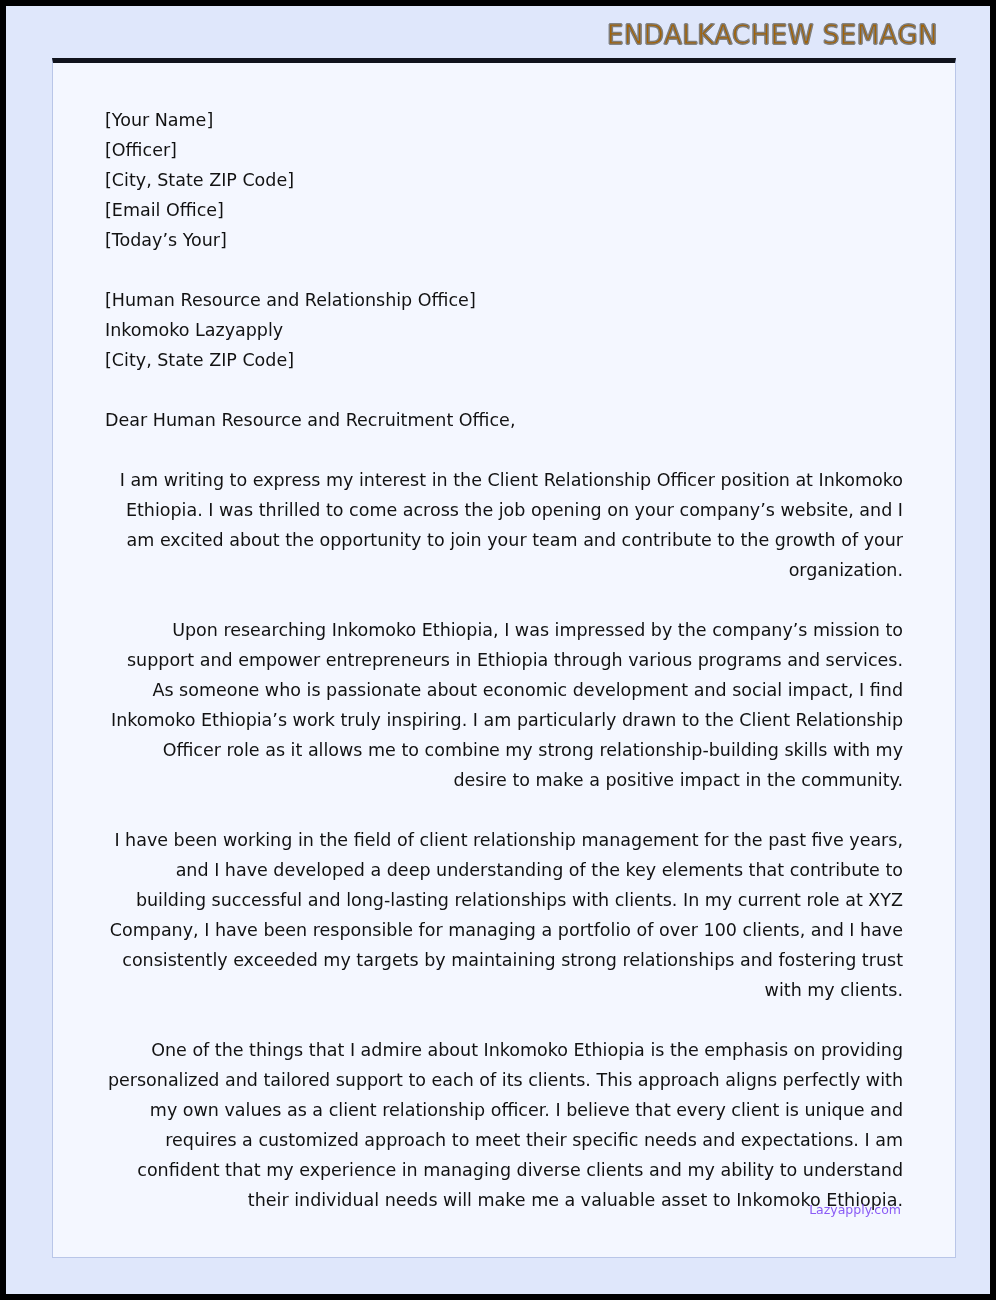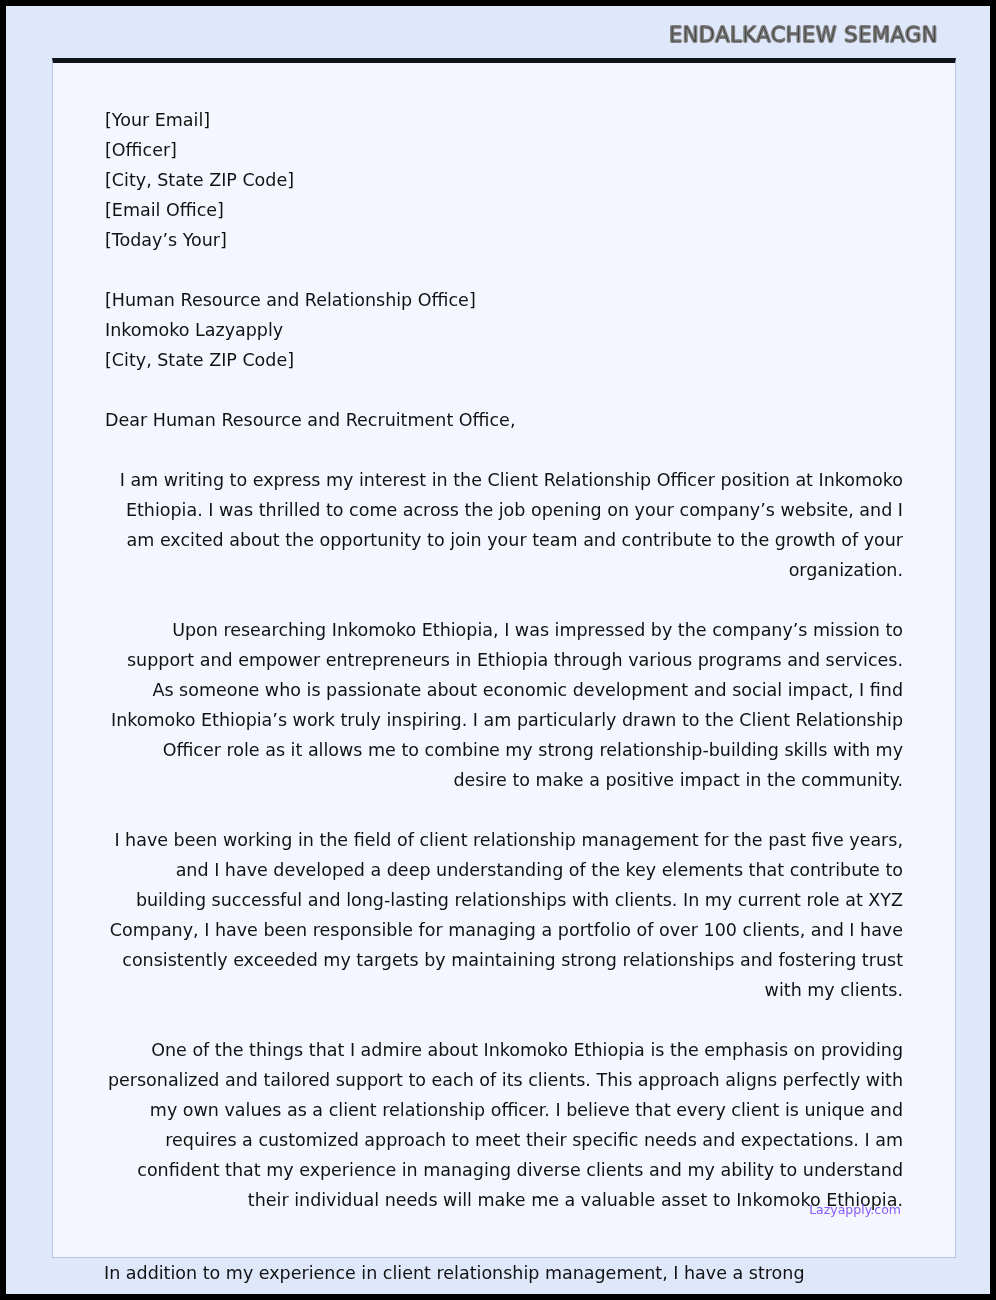--- a/index.html
+++ b/index.html
@@ -32,24 +32,24 @@
     height: 46px;
     background: #dfe7fb;
     display: flex;
     align-items: center;
     justify-content: flex-end;
     box-sizing: border-box;
     padding-right: 46px;
   }
   .header-name {
     font-family: "DejaVu Sans", sans-serif;
-    font-size: 21px;
+    font-size: 26px;
     letter-spacing: 0.5px;
     font-weight: 400;
-    color: #404040;
+    color: #a16207;
     -webkit-text-stroke: 1px #7d7d7d;
     text-shadow:
        1px 0 0 #8a8a8a,
       -1px 0 0 #8a8a8a,
        0 1px 0 #8a8a8a,
        0 -1px 0 #8a8a8a;
     white-space: nowrap;
   }
   .doc-frame {
     position: absolute;
@@ -111,21 +111,21 @@
 <div id="page">
 
   <div class="header-band">
     <div class="header-name">ENDALKACHEW SEMAGN</div>
   </div>
 
   <div class="doc-frame">
     <div class="doc-body">
 
       <div class="line-block">
-        <div class="line">[Your Email]</div>
+        <div class="line">[Your Name]</div>
         <div class="line">[Officer]</div>
         <div class="line">[City, State ZIP Code]</div>
         <div class="line">[Email Office]</div>
         <div class="line">[Today’s Your]</div>
       </div>
 
       <div class="gap"></div>
 
       <div class="line-block">
         <div class="line">[Human Resource and Relationship Office]</div>
@@ -141,15 +141,14 @@
 
       <p class="para">I am writing to express my interest in the Client Relationship Officer position at Inkomoko Ethiopia. I was thrilled to come across the job opening on your company’s website, and I am excited about the opportunity to join your team and contribute to the growth of your organization.</p>
       <p class="para">Upon researching Inkomoko Ethiopia, I was impressed by the company’s mission to support and empower entrepreneurs in Ethiopia through various programs and services. As someone who is passionate about economic development and social impact, I find Inkomoko Ethiopia’s work truly inspiring. I am particularly drawn to the Client Relationship Officer role as it allows me to combine my strong relationship-building skills with my desire to make a positive impact in the community.</p>
       <p class="para">I have been working in the field of client relationship management for the past five years, and I have developed a deep understanding of the key elements that contribute to building successful and long-lasting relationships with clients. In my current role at XYZ Company, I have been responsible for managing a portfolio of over 100 clients, and I have consistently exceeded my targets by maintaining strong relationships and fostering trust with my clients.</p>
       <p class="para">One of the things that I admire about Inkomoko Ethiopia is the emphasis on providing personalized and tailored support to each of its clients. This approach aligns perfectly with my own values as a client relationship officer. I believe that every client is unique and requires a customized approach to meet their specific needs and expectations. I am confident that my experience in managing diverse clients and my ability to understand their individual needs will make me a valuable asset to Inkomoko Ethiopia.</p>
     </div>
 
     <div class="watermark">Lazyapply.com</div>
   </div>
 
-  <div class="overflow-line">In addition to my experience in client relationship management, I have a strong</div>
 
 </div>
 
 </body></html>

